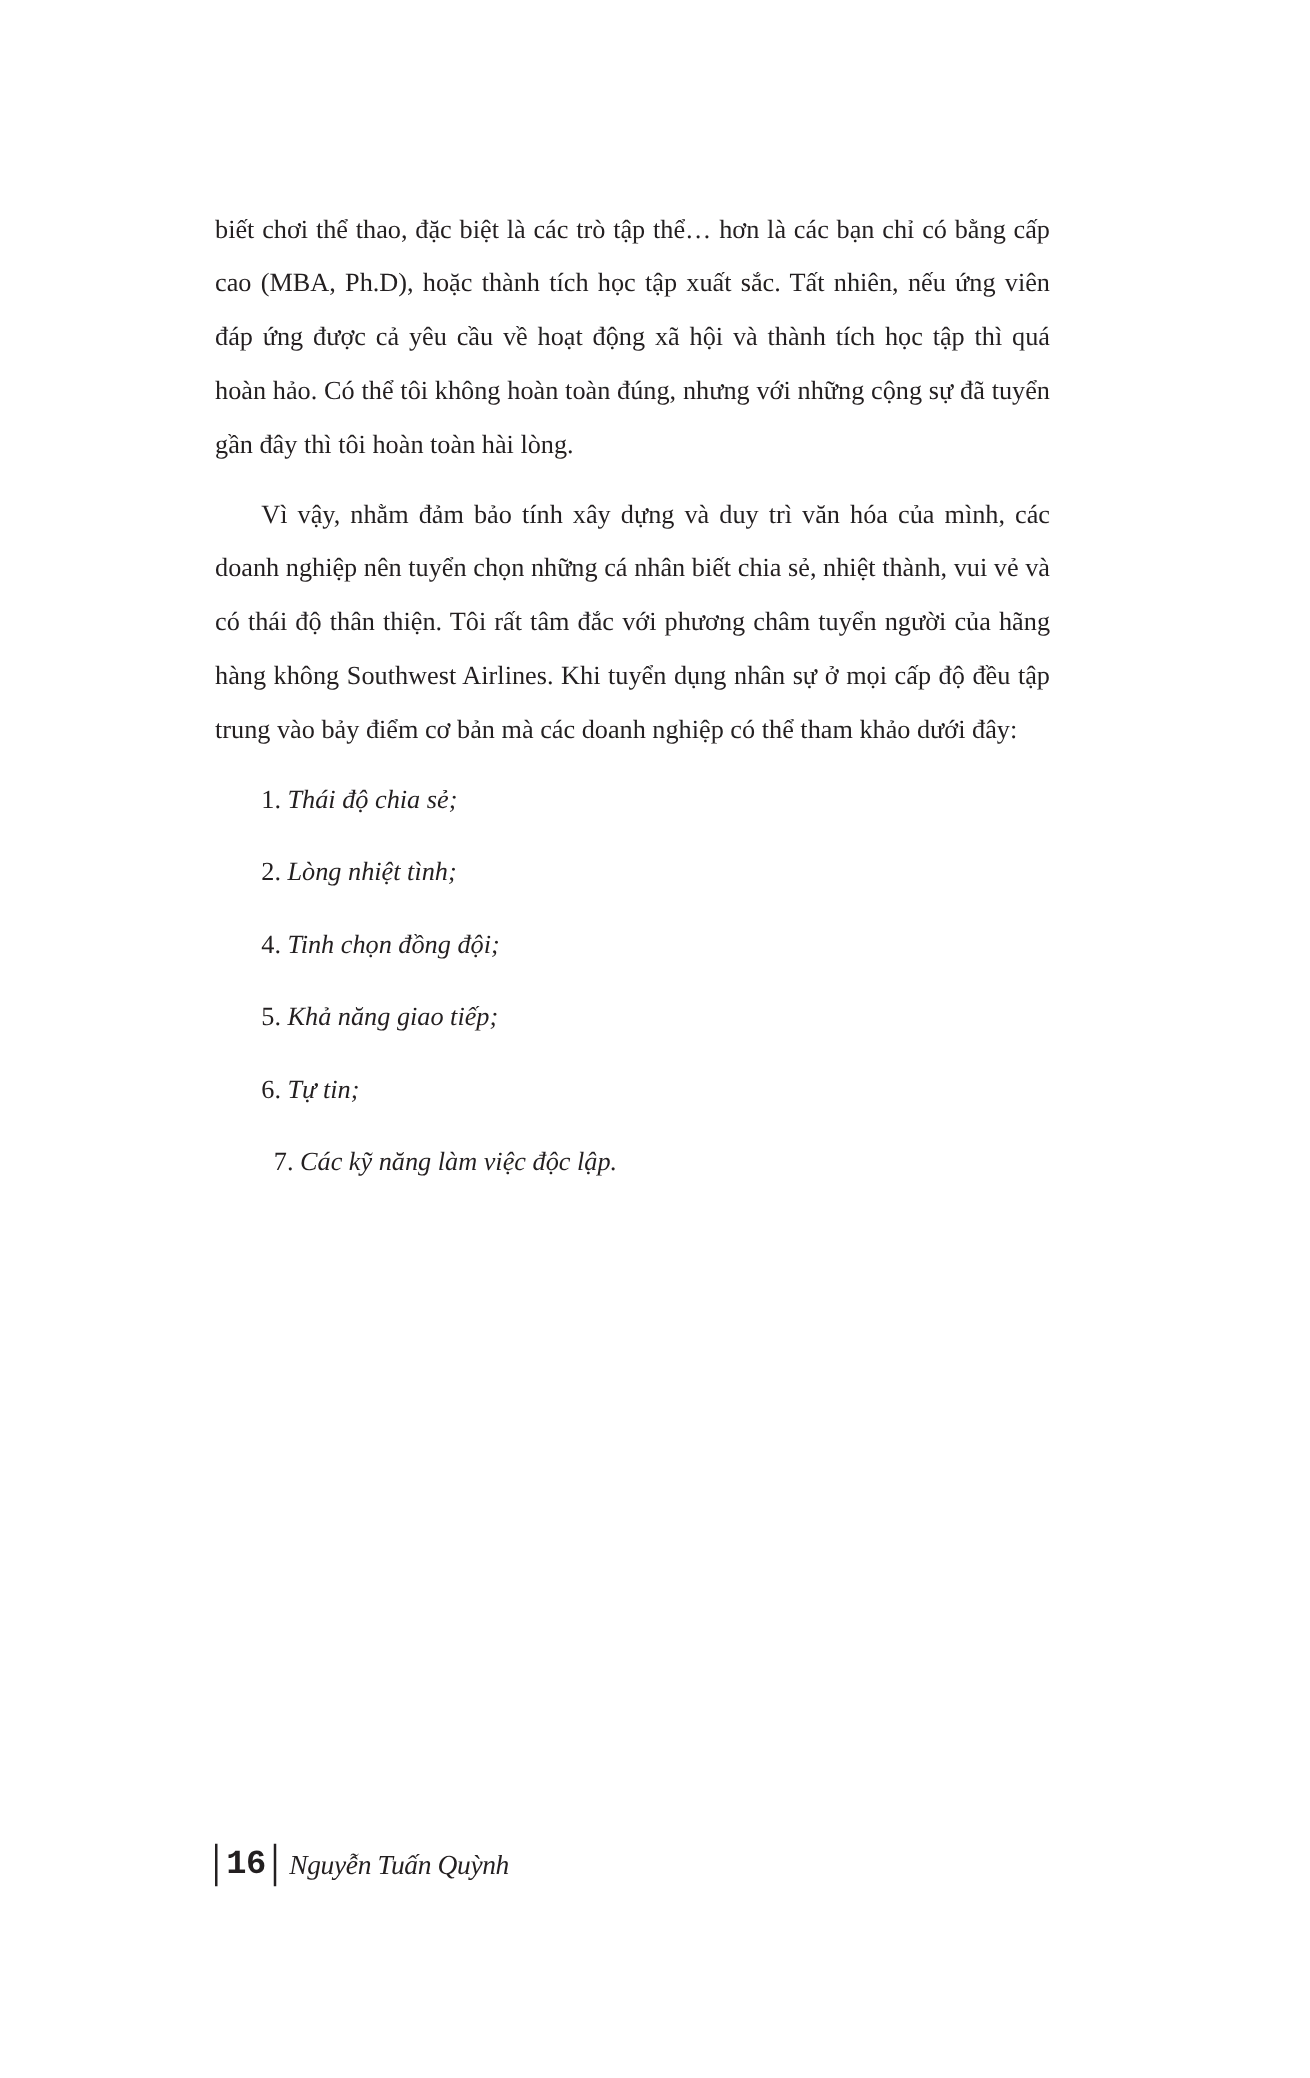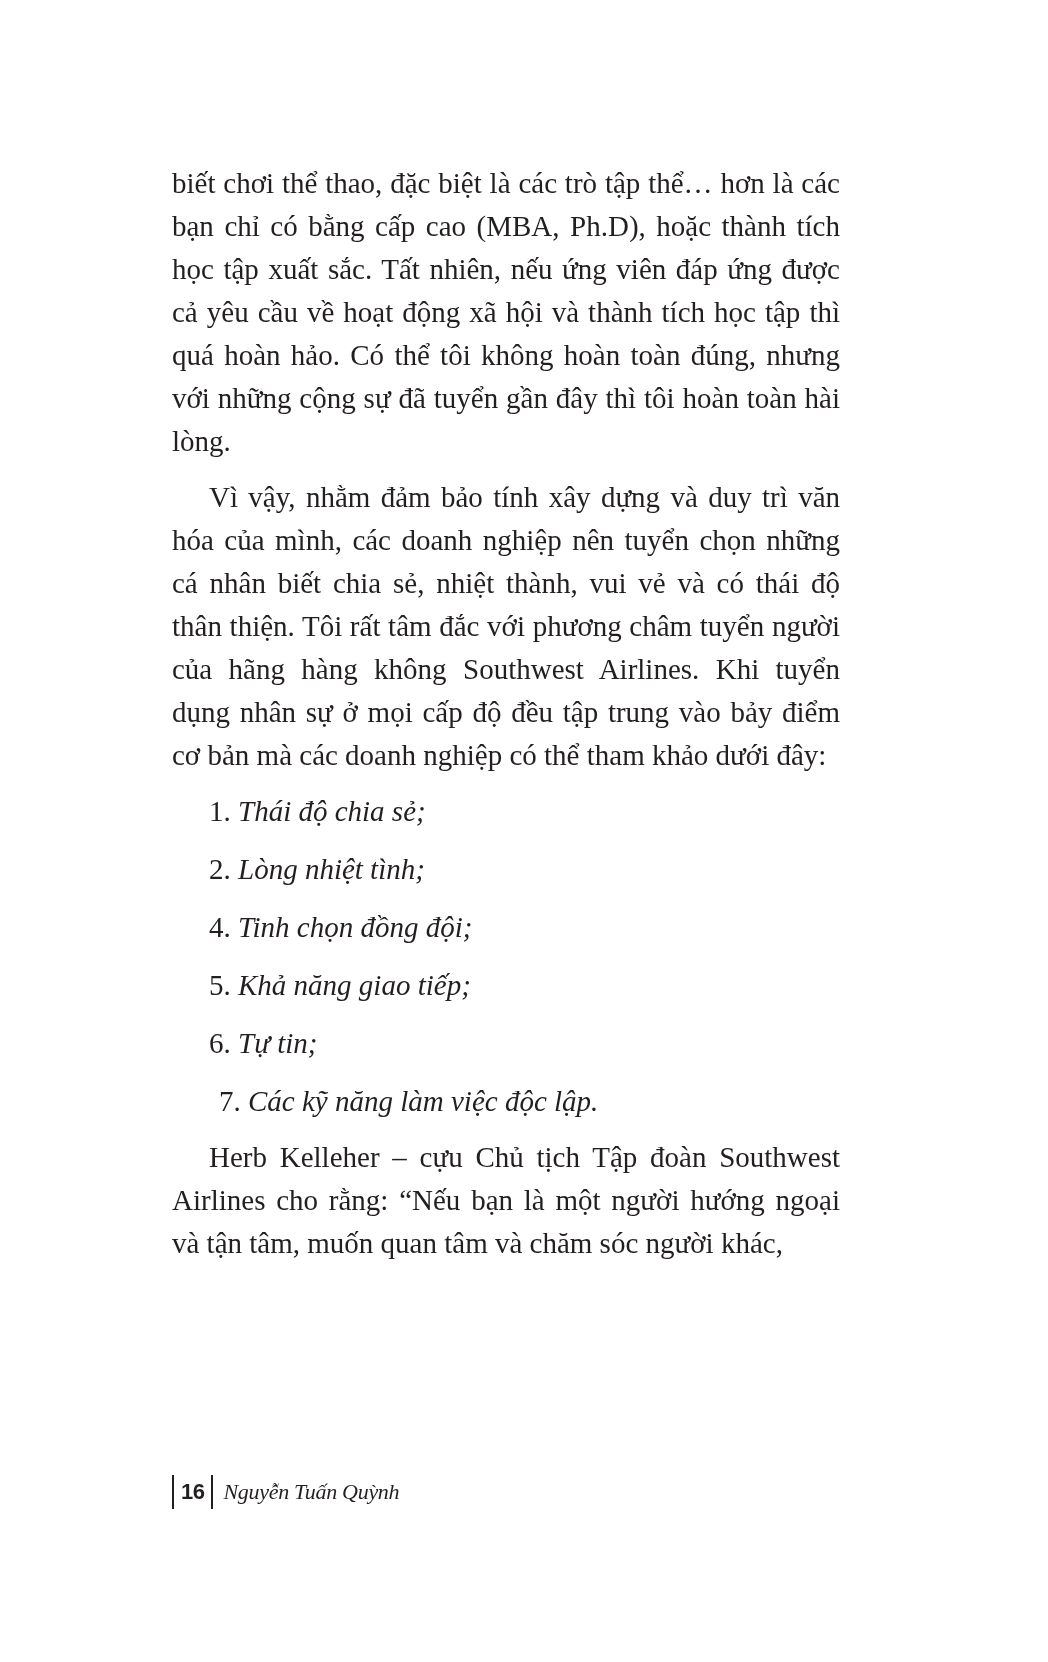--- a/index.html
+++ b/index.html
@@ -13,21 +13,21 @@
       position: relative;
       overflow: hidden;
       color: #231f20;
     }
     .page {
       position: absolute;
       left: 172px;
       top: 162px;
       width: 668px;
       font-family: "Liberation Serif", "DejaVu Serif", serif;
-      font-size: 29px;
+      font-size: 21px;
       line-height: 43px;
     }
     .para {
       margin: 0;
       text-align: justify;
       text-align-last: left;
     }
     .para + .para, .list + .para {
       margin-top: 13px;
     }
@@ -64,23 +64,23 @@
       font-family: "Liberation Sans", "DejaVu Sans", sans-serif;
       color: #231f20;
     }
     .footer .bar {
       display: inline-block;
       width: 2px;
       height: 34px;
       background: #231f20;
     }
     .footer .page-num {
-      font-family: Liberation Sans, sans-serif;
+      font-family: Liberation Mono, monospace;
       font-weight: bold;
-      font-size: 22px;
+      font-size: 27px;
       margin: 0 7px;
       letter-spacing: -0.5px;
     }
     .footer .author {
       font-family: "Liberation Serif", serif;
       font-style: italic;
       font-size: 22px;
       margin-left: 10px;
       letter-spacing: -0.3px;
     }
@@ -94,21 +94,20 @@
 
   <ol class="list">
     <li><span class="num">1.</span> <span class="item-text">Thái độ chia sẻ;</span></li>
     <li><span class="num">2.</span> <span class="item-text">Lòng nhiệt tình;</span></li>
     <li><span class="num">4.</span> <span class="item-text">Tinh chọn đồng đội;</span></li>
     <li><span class="num">5.</span> <span class="item-text">Khả năng giao tiếp;</span></li>
     <li><span class="num">6.</span> <span class="item-text">Tự tin;</span></li>
     <li><span class="num">7.</span> <span class="item-text">Các kỹ năng làm việc độc lập.</span></li>
   </ol>
 
-  <p class="para indent">Herb Kelleher – cựu Chủ tịch Tập đoàn Southwest Airlines cho rằng: “Nếu bạn là một người hướng ngoại và tận tâm, muốn quan tâm và chăm sóc người khác,</p>
 </div>
 
 <div class="footer">
   <span class="bar"></span>
   <span class="page-num">16</span>
   <span class="bar"></span>
   <span class="author">Nguyễn Tuấn Quỳnh</span>
 </div>
 
 </body></html>

